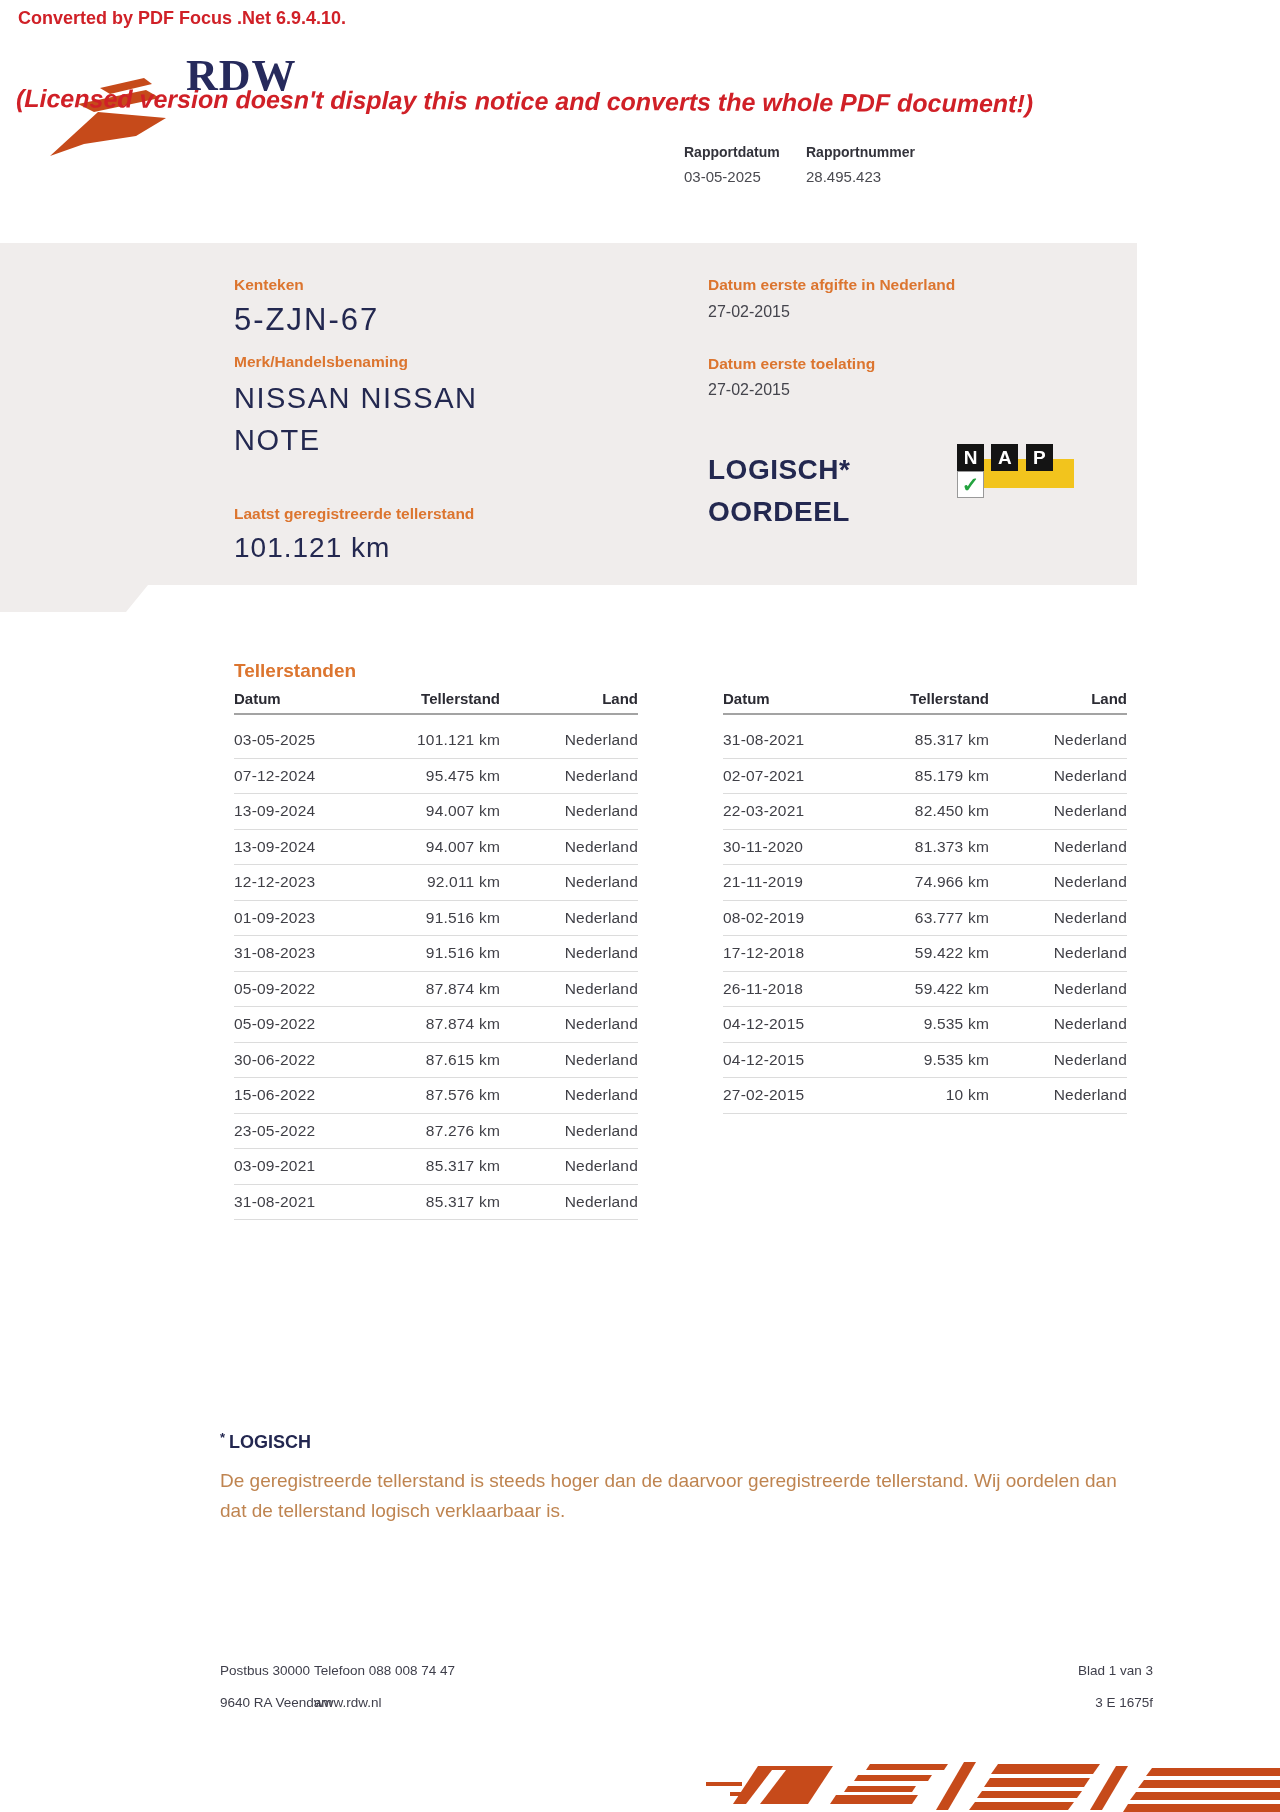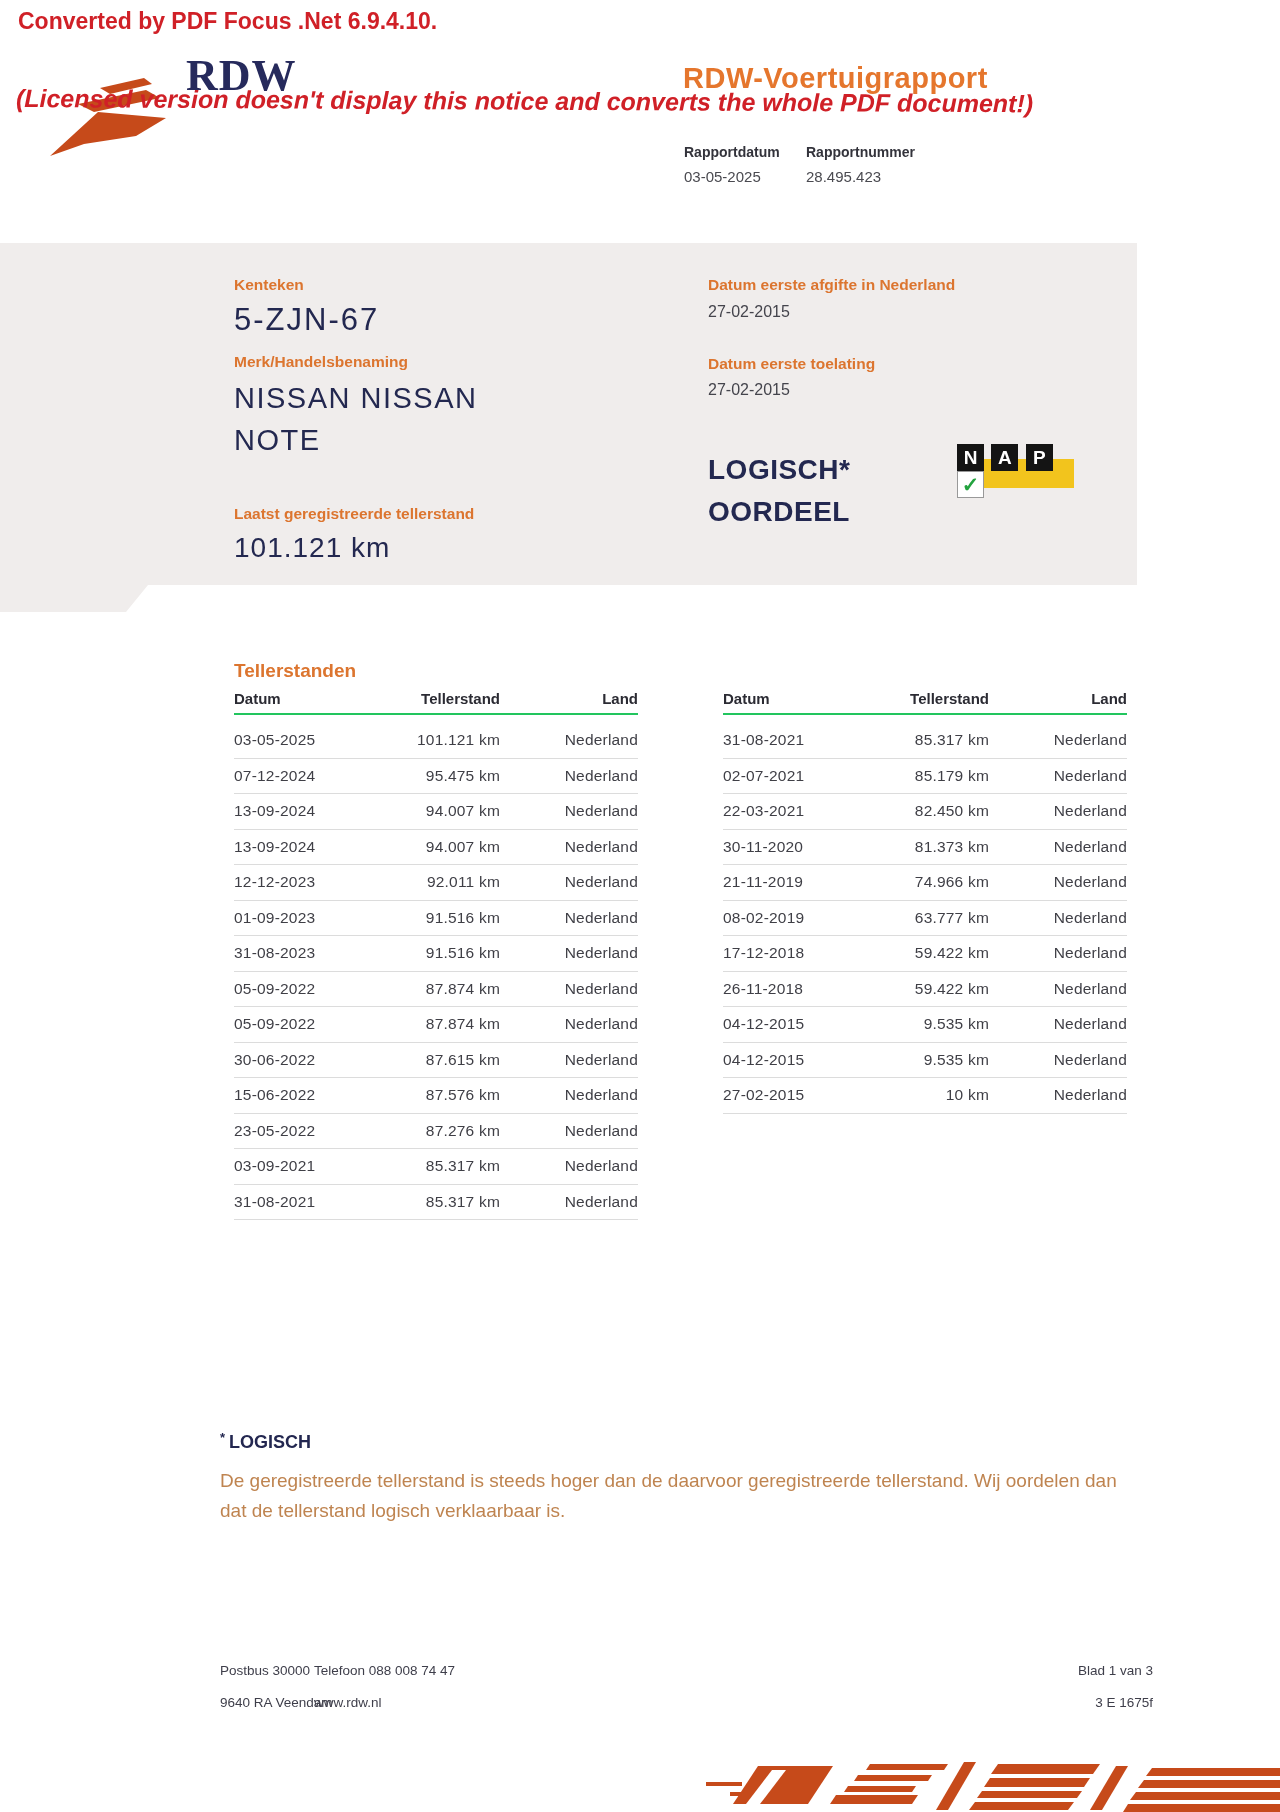--- a/index.html
+++ b/index.html
@@ -1,21 +1,21 @@
 <!DOCTYPE html>
 <html><head>
 <meta charset="utf-8">
 <style>
   html,body{margin:0;padding:0;background:#ffffff;}
   .page{position:relative;width:1280px;height:1812px;background:#ffffff;overflow:hidden;
         font-family:"Liberation Sans", sans-serif;}
   .abs{position:absolute;}
 
   
-  .notice-top{left:18px;top:8px;font-size:23px;font-weight:bold;color:#d02027;z-index:40;white-space:nowrap;}
+  .notice-top{left:18px;top:8px;font-size:18px;font-weight:bold;color:#d02027;z-index:40;white-space:nowrap;}
   .watermark{left:16px;top:84px;font-size:25px;font-weight:bold;font-style:italic;color:#d02027;
              z-index:40;white-space:nowrap;transform:rotate(0.3deg);transform-origin:left top;}
 
   
   .rdw-word{left:186px;top:50px;font-family:Liberation Serif, serif;font-weight:bold;
             font-size:44px;color:#262a5c;z-index:12;letter-spacing:1px;}
   .doc-title{left:683px;top:62px;font-size:29px;font-weight:bold;color:#e5762d;z-index:20;letter-spacing:0.5px;}
   .hlabel{font-size:14px;font-weight:bold;color:#33333b;z-index:12;}
   .hval{font-size:15px;color:#4a4a50;z-index:12;}
 
@@ -32,21 +32,21 @@
   .nap-tile{position:relative;display:inline-block;width:27px;height:27px;margin-right:3px;z-index:2;
             background:#141414;color:#ffffff;font-weight:bold;font-size:19px;line-height:27px;
             text-align:center;vertical-align:top;}
   .nap-check{background:#ffffff;border:1px solid #999999;width:25px;height:25px;line-height:25px;
              color:#23a33f;font-size:21px;}
 
   
   .section-title{left:234px;top:660px;font-size:19px;font-weight:bold;color:#dc752f;z-index:10;}
   .mtable{position:absolute;top:690px;width:404px;z-index:10;}
   .mtable .thead{display:grid;grid-template-columns:169px 97px 138px;font-size:15px;font-weight:bold;
-                 color:#2b2b33;padding-bottom:6px;border-bottom:2px solid #22c55e;}
+                 color:#2b2b33;padding-bottom:6px;border-bottom:2px solid #a3a3a3;}
   .mtable .tbody{padding-top:8px;}
   .mtable .trow{display:grid;grid-template-columns:169px 97px 138px;height:34.5px;align-items:center;
                 font-size:15.5px;color:#3f3f46;border-bottom:1px solid #dcdcdc;letter-spacing:0.2px;}
   .mtable .c2,.mtable .c3{text-align:right;}
   .tleft{left:234px;}
   .tright{left:723px;}
 
   
   .note-head{left:220px;top:1432px;font-size:18px;font-weight:bold;color:#232750;z-index:10;}
   .note-head .star{font-size:13px;vertical-align:top;position:relative;top:-2px;margin-right:4px;}
@@ -65,21 +65,20 @@
 
   <div class="abs panel"></div>
 
   <svg class="abs" style="left:50px;top:74px;z-index:11;" width="122" height="84" viewBox="0 0 122 84">
     <path d="M50 14 L94 4 L102 10 L60 20 Z" fill="#c64a1a"></path>
     <path d="M28 30 L96 16 L110 24 L44 38 Z" fill="#c64a1a"></path>
     <path d="M0 82 L48 38 L116 44 L86 62 L34 70 Z" fill="#c64a1a"></path>
   </svg>
 
   <div class="abs rdw-word">RDW</div>
-  <div class="abs doc-title">RDW-Voertuigrapport</div>
 
   <div class="abs notice-top">Converted by PDF Focus .Net 6.9.4.10.</div>
   <div class="abs watermark">(Licensed version doesn't display this notice and converts the whole PDF document!)</div>
 
   <div class="abs hlabel" style="left:684px;top:144px;">Rapportdatum</div>
   <div class="abs hval" style="left:684px;top:168px;">03-05-2025</div>
   <div class="abs hlabel" style="left:806px;top:144px;">Rapportnummer</div>
   <div class="abs hval" style="left:806px;top:168px;">28.495.423</div>
 
   <div class="abs olabel" style="left:234px;top:276px;">Kenteken</div>

